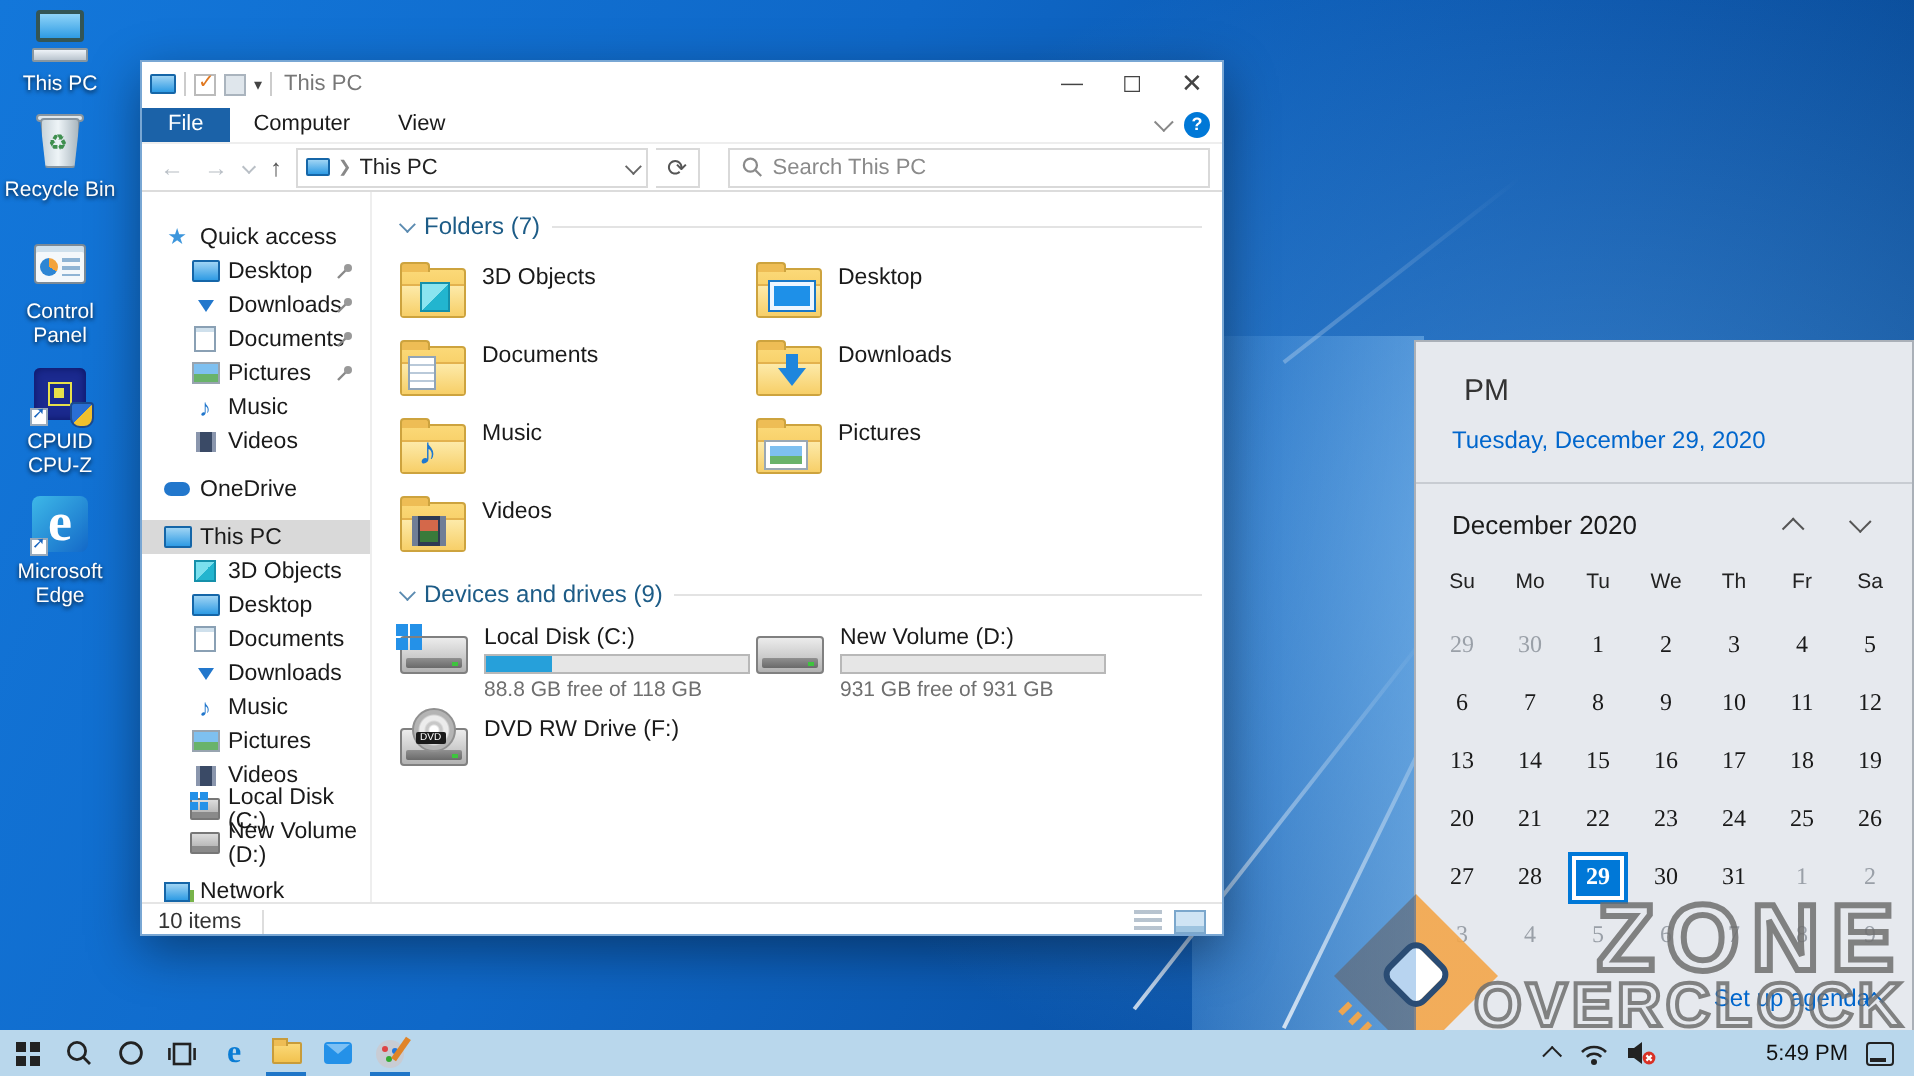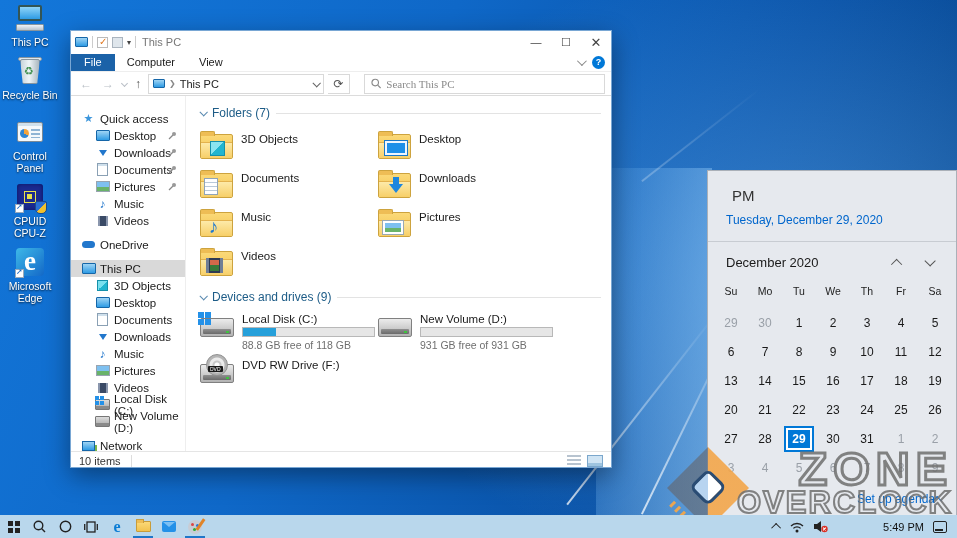--- a/index.html
+++ b/index.html
@@ -68,21 +68,21 @@
   .nav { height:24px; display:flex; align-items:center; gap:4px; padding:0 6px; background:#fff; border-bottom:1px solid #dcdcdc; }
   .narrow { font-size:12px; color:#b9bfc6; padding:0 3px; }
   .narrow.up { color:#555; }
   .nchv-s { width:5px; height:5px; border-right:1.2px solid #b9bfc6; border-bottom:1.2px solid #b9bfc6; transform:rotate(45deg); margin:0 1px; }
   .abar { display:flex; align-items:center; width:176px; height:20px; border:1px solid #d9d9d9; padding:0 4px; gap:4px; font-size:11px; color:#222; }
   .abar .mini-mon { width:12px; height:9px; background:linear-gradient(#9fd4f4,#2e9be4); border:1px solid #1566a8; border-radius:1px; flex:none; }
   .abar .sep { color:#888; font-size:8px; }
   .abar .achv { margin-left:auto; width:6px; height:6px; border-right:1.3px solid #666; border-bottom:1.3px solid #666; transform:rotate(45deg) translateY(-1px); }
   .refresh { width:22px; height:20px; border:1px solid #d9d9d9; border-left:none; display:flex; align-items:center; justify-content:center; font-size:12px; color:#555; }
   .sbox { margin-left:10px; flex:1; height:20px; border:1px solid #d9d9d9; display:flex; align-items:center; gap:5px; padding:0 6px; }
-  .sbox input { border:none; outline:none; width:100%; font-size:11px; color:#222; font-family:Liberation Serif, serif; }
+  .sbox input { border:none; outline:none; width:100%; font-size:11px; color:#222; font-family:Liberation Sans, sans-serif; }
   .sbox input::placeholder { color:#8a8a8a; }
   
   .wbody { display:flex; height:355px; }
   .side { width:115px; border-right:1px solid #eee; padding-top:14px; font-size:11.5px; color:#1a1a1a; overflow:hidden; }
   .srow { display:flex; align-items:center; height:17px; gap:4px; padding-left:24px; position:relative; }
   .srow.l1 { padding-left:10px;text-align:right; }
   .srow.sel { background:#d9d9d9; }
   .sgap { height:7px; }
   .pin { position:absolute; right:8px; top:4px; }
   .ic { width:15px; flex:none; display:flex; align-items:center; justify-content:center; height:13px; }
@@ -149,21 +149,21 @@
   .ftime .ampm { font-size:15px; color:#333; margin-left:7px; padding-bottom:5px; }
   .fdate { padding:4px 0 0 18px; font-size:12px; color:#0066cc; }
   .fdiv { height:1px; background:#c8ccd2; margin:14px 0 0 0; }
   .mrow { display:flex; align-items:center; padding:13px 18px 0 18px; font-size:13px; color:#1a1a1a; }
   .mchv { width:8px; height:8px; border-right:1.5px solid #555; border-bottom:1.5px solid #555; }
   .mchv.up { transform:rotate(-135deg) translateY(-2px); margin-left:auto; margin-right:22px; }
   .mchv.down { transform:rotate(45deg) translateY(-3px); margin-right:6px; }
   .cal { padding-left:6px; margin-top:10px; }
   .dhdr, .wrow { display:grid; grid-template-columns:repeat(7,34px); height:22px; align-items:center; justify-items:center; }
   .dhdr { font-size:10.5px; color:#222; margin-bottom:6px; }
-  .wrow { height:29px; font-size:12px; }
+  .wrow { height:29px; font-size:12px;font-family:Liberation Serif, serif; }
   .d { width:30px; height:26px; display:flex; align-items:center; justify-content:center; color:#1a1a1a; }
   .d.mu { color:#9aa0a8; }
   .d.sel { background:#0078d7; color:#fff; border:2px solid #0078d7; box-shadow:inset 0 0 0 2px #fff; font-weight:bold; }
   .agenda { position:absolute; right:14px; bottom:9px; font-size:12px; color:#0066cc; display:flex; align-items:center; gap:0; }
   .agchv { width:7px; height:7px; border-right:1.5px solid #0066cc; border-bottom:1.5px solid #0066cc; transform:rotate(-135deg) translateY(-2px); }
 
   
   .wm { position:absolute; right:0; top:450px; width:300px; pointer-events:none; opacity:.85; }
   .wmtext { text-align:right; padding-right:4px; font-weight:bold; color:transparent; -webkit-text-stroke:2px #6f6f6f; }
   .wm1 { font-size:31px; letter-spacing:2px; line-height:30px; }

